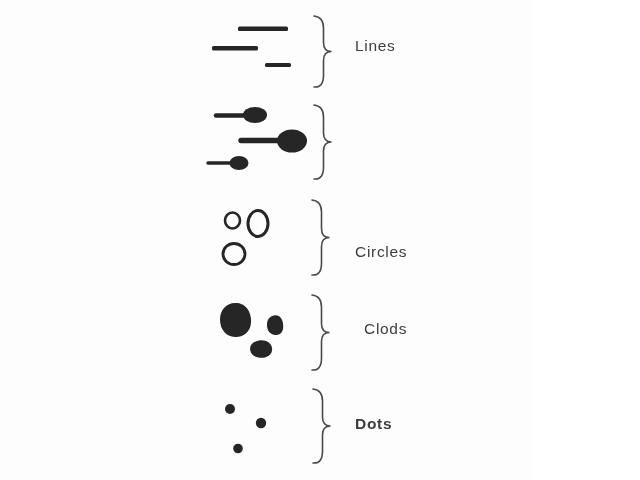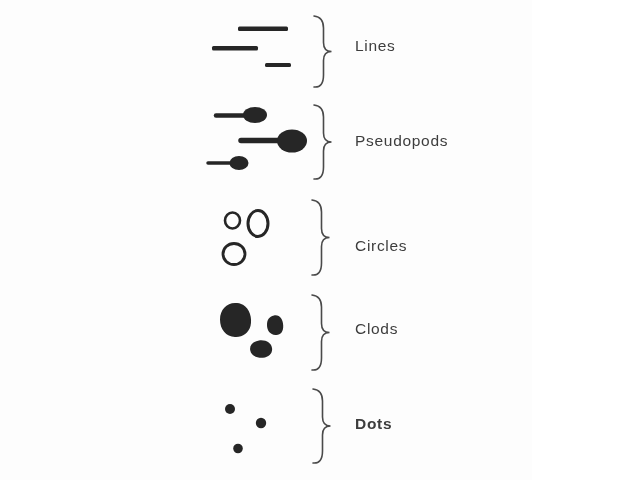--- a/index.html
+++ b/index.html
@@ -105,20 +105,19 @@
              L 322.5 417
              Q 322.5 426 330.5 426
              Q 322.5 426 322.5 435
              L 322.5 451
              Q 322.5 464 313 463" fill="none" stroke="#4a4a4a" stroke-width="1.6" stroke-linecap="round"></path>
       </g>
     </svg>
 
   <div class="group-label" style="top: 36px;">Lines</div>
 
-  <div class="group-label" style="top: 131px;">Pseudopods</div>
 
-  <div class="group-label" style="top: 236px;">Circles</div>
+  <div class="group-label" style="top: 242px;">Circles</div>
 
-  <div class="group-label" style="top: 319px;">Clods</div>
+  <div class="group-label" style="top: 319px; margin-left: 9px;">Clods</div>
 
   <div class="group-label" style="top: 414px; font-weight: bold;">Dots</div>
 </div>
 
 </body></html>

